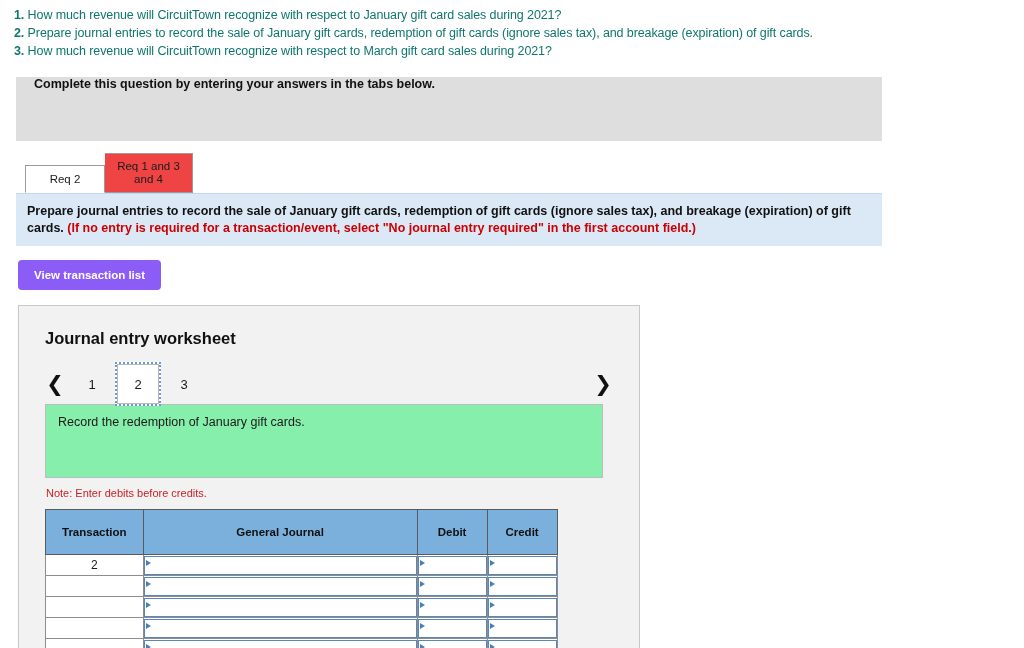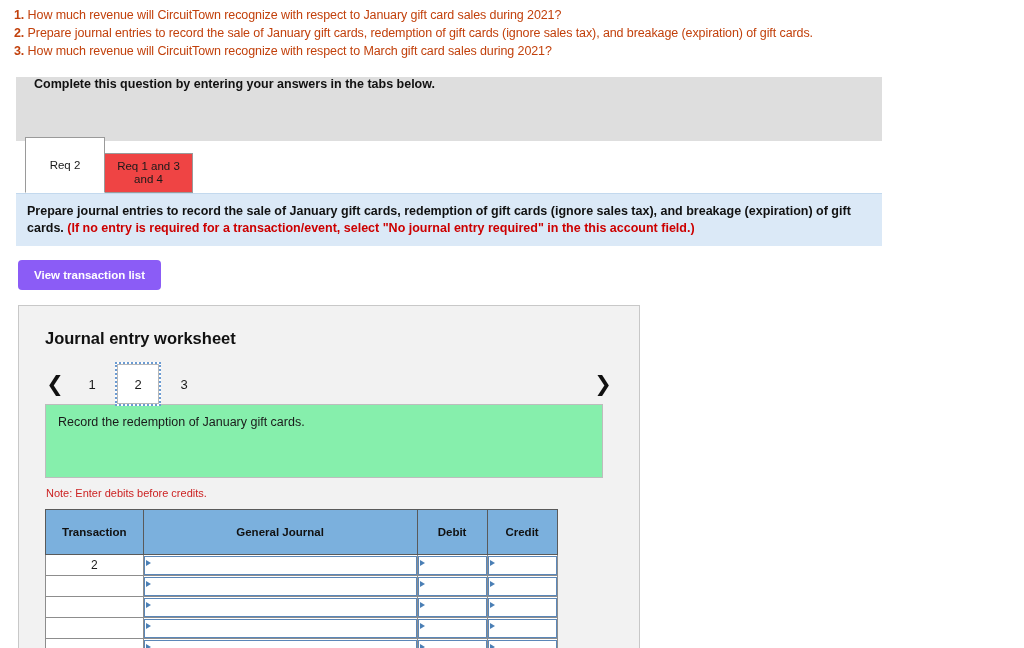--- a/index.html
+++ b/index.html
@@ -15,21 +15,21 @@
   }
 
   
   .question-list {
     padding: 6px 0 0 14px;
     width: 900px;
   }
   .question-line {
     font-size: 12.5px;
     line-height: 18px;
-    color: #c2410c;
+    color: #0f766e;
     letter-spacing: -0.1px;
   }
   .q-num { font-weight: bold; }
 
   
   .gray-bar {
     margin: 17px 5px 0 16px;
     width: 866px;
     height: 64px;
     background: #dedede;
@@ -57,21 +57,21 @@
     line-height: 13px;
     text-align: center;
     display: flex;
     align-items: center;
     justify-content: center;
     color: #1a1a1a;
     cursor: pointer;
   }
   .tab-active {
     width: 80px;
-    height: 56px;
+    height: 28px;
     background: #ffffff;
     border-bottom: 1px solid #ffffff;
     position: relative;
     z-index: 4;
   }
   .tab-inactive {
     width: 88px;
     height: 40px;
     background: #ef4444;
     border-left: none;
@@ -264,21 +264,21 @@
     <span>Req 2</span>
   </div>
   <div class="tab tab-inactive">
     <span>Req 1 and 3 and 4</span>
   </div>
 </div>
 
 <div class="blue-box">
   <div class="blue-box-text">
     <span>Prepare journal entries to record the sale of January gift cards, redemption of gift cards (ignore sales tax), and breakage (expiration) of gift cards.</span>
-    <span class="red-note">(If no entry is required for a transaction/event, select "No journal entry required" in the this account field.)</span>
+    <span class="red-note">(If no entry is required for a transaction/event, select "No journal entry required" in the first account field.)</span>
   </div>
 </div>
 
 <div class="btn-wrap">
   <button class="btn-blue">View transaction list</button>
 </div>
 
 <div class="worksheet">
 
   <div class="ws-title">Journal entry worksheet</div>

